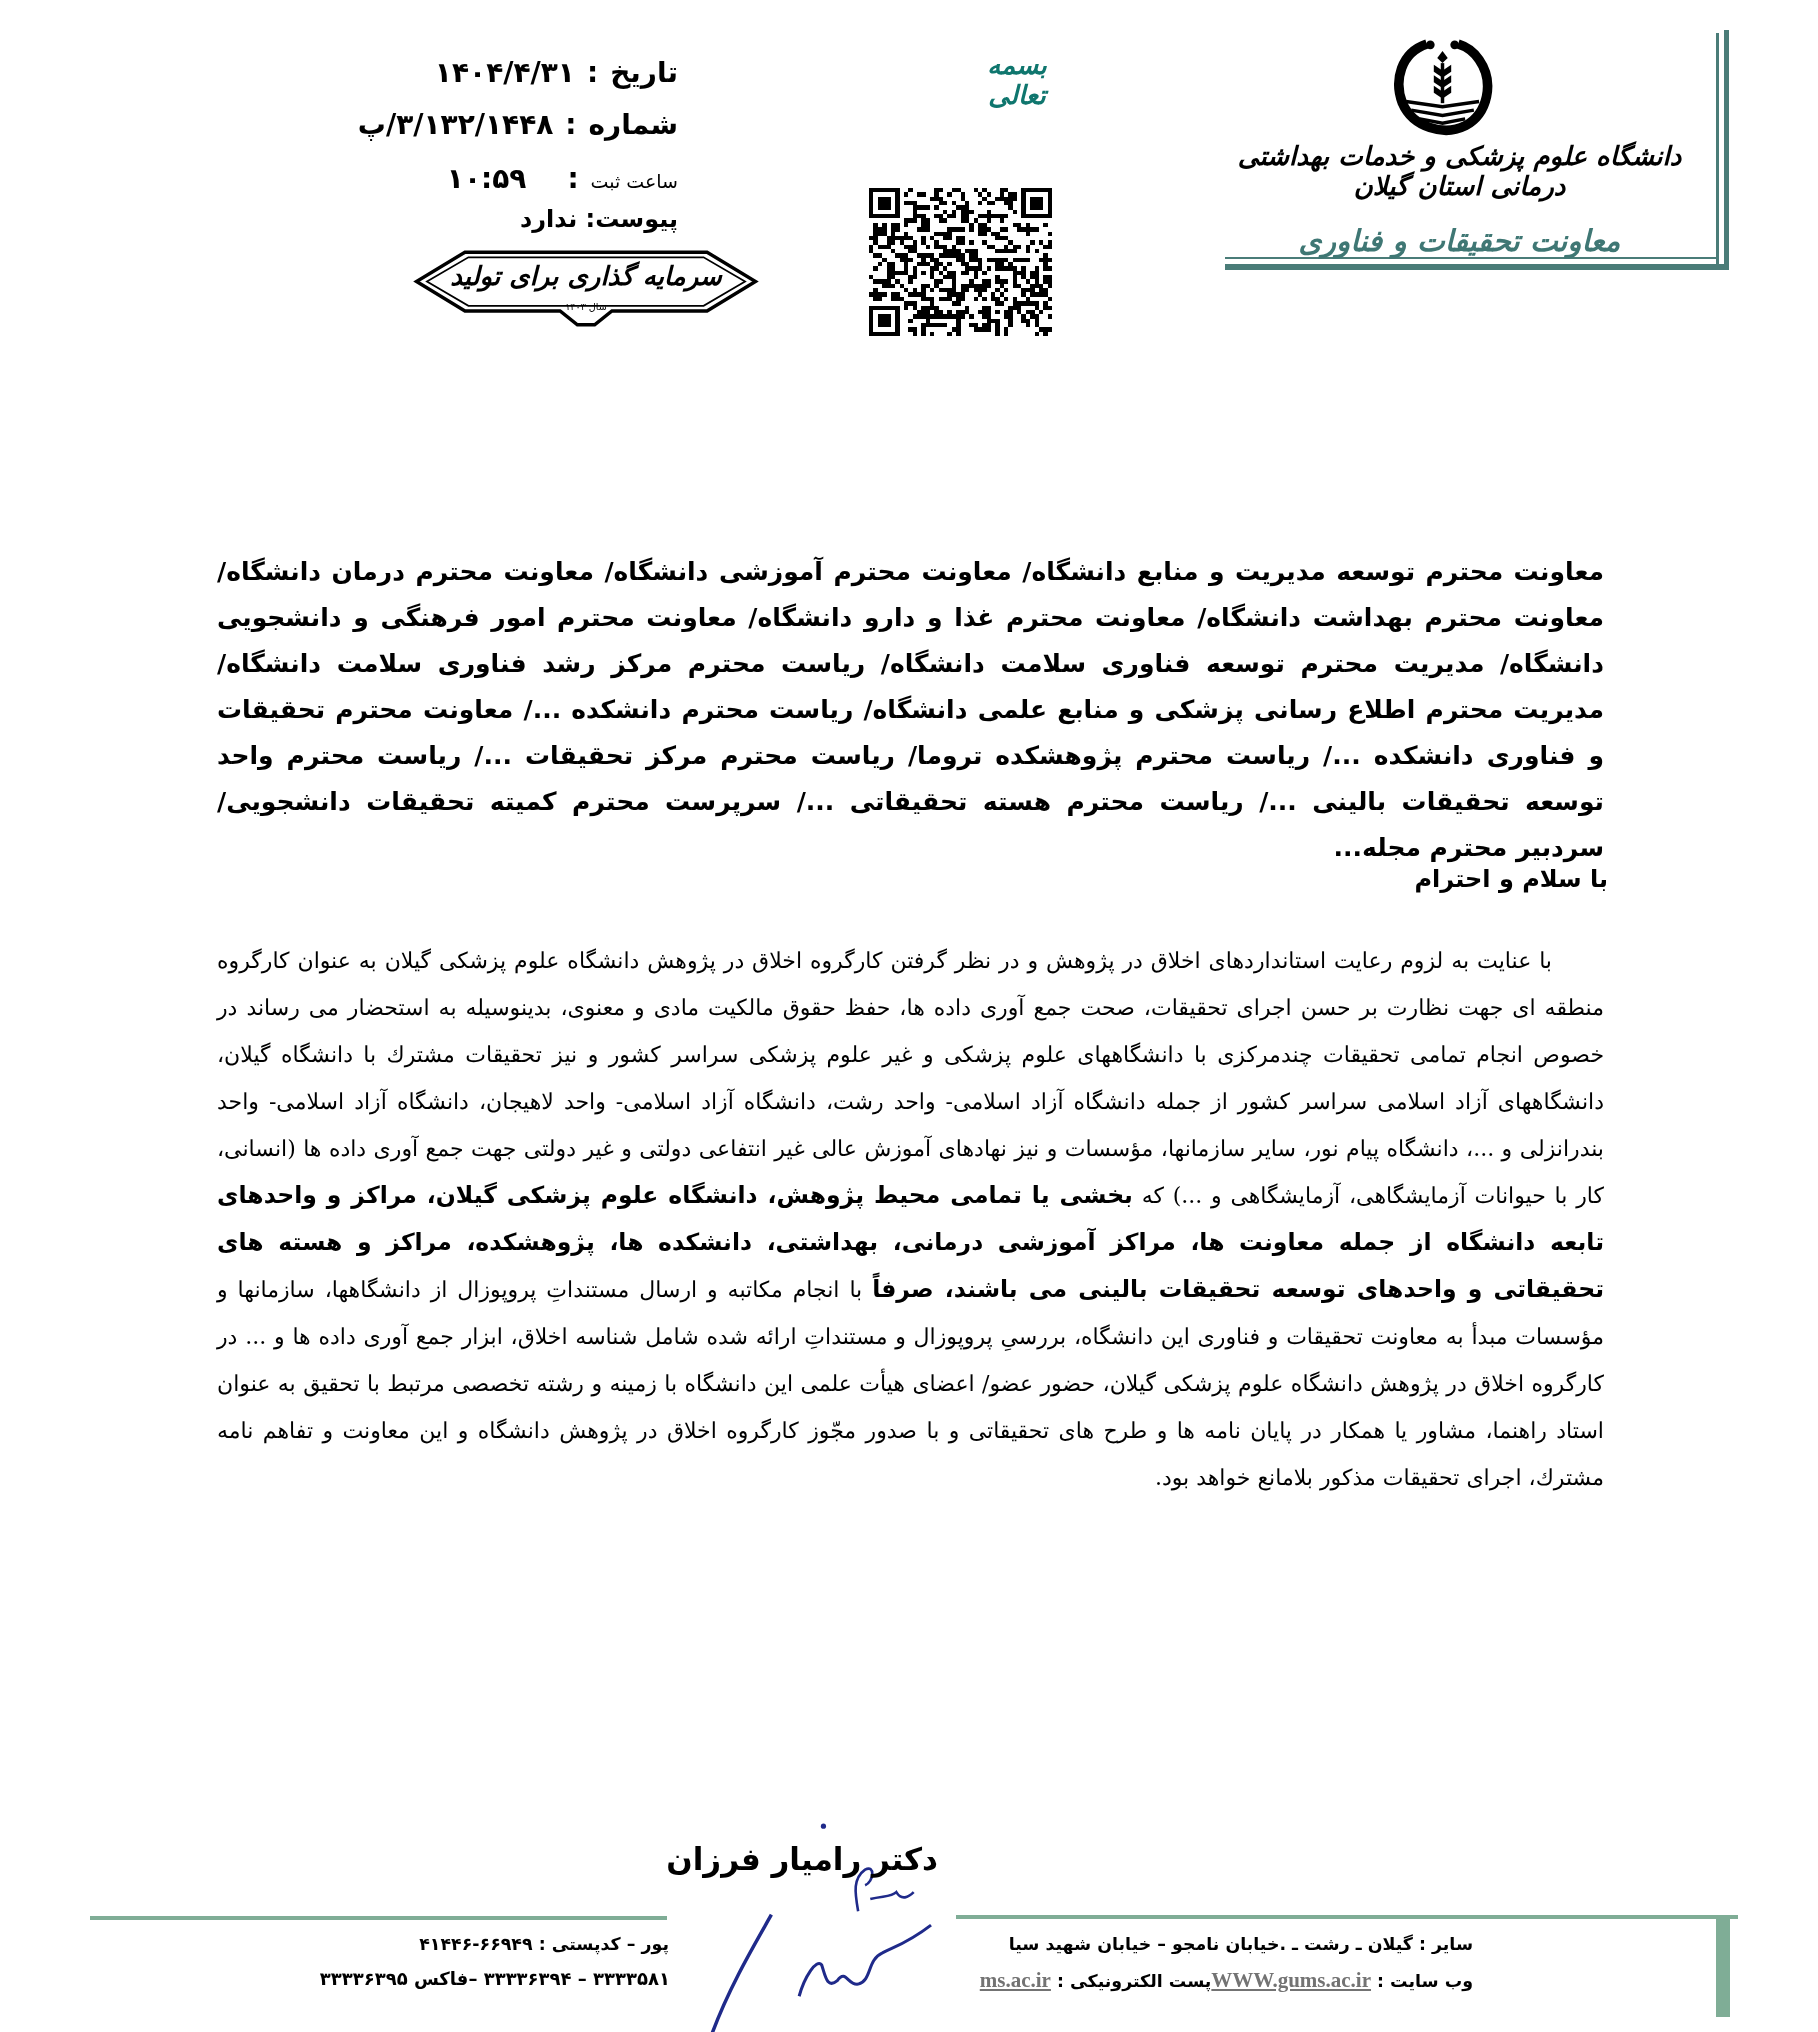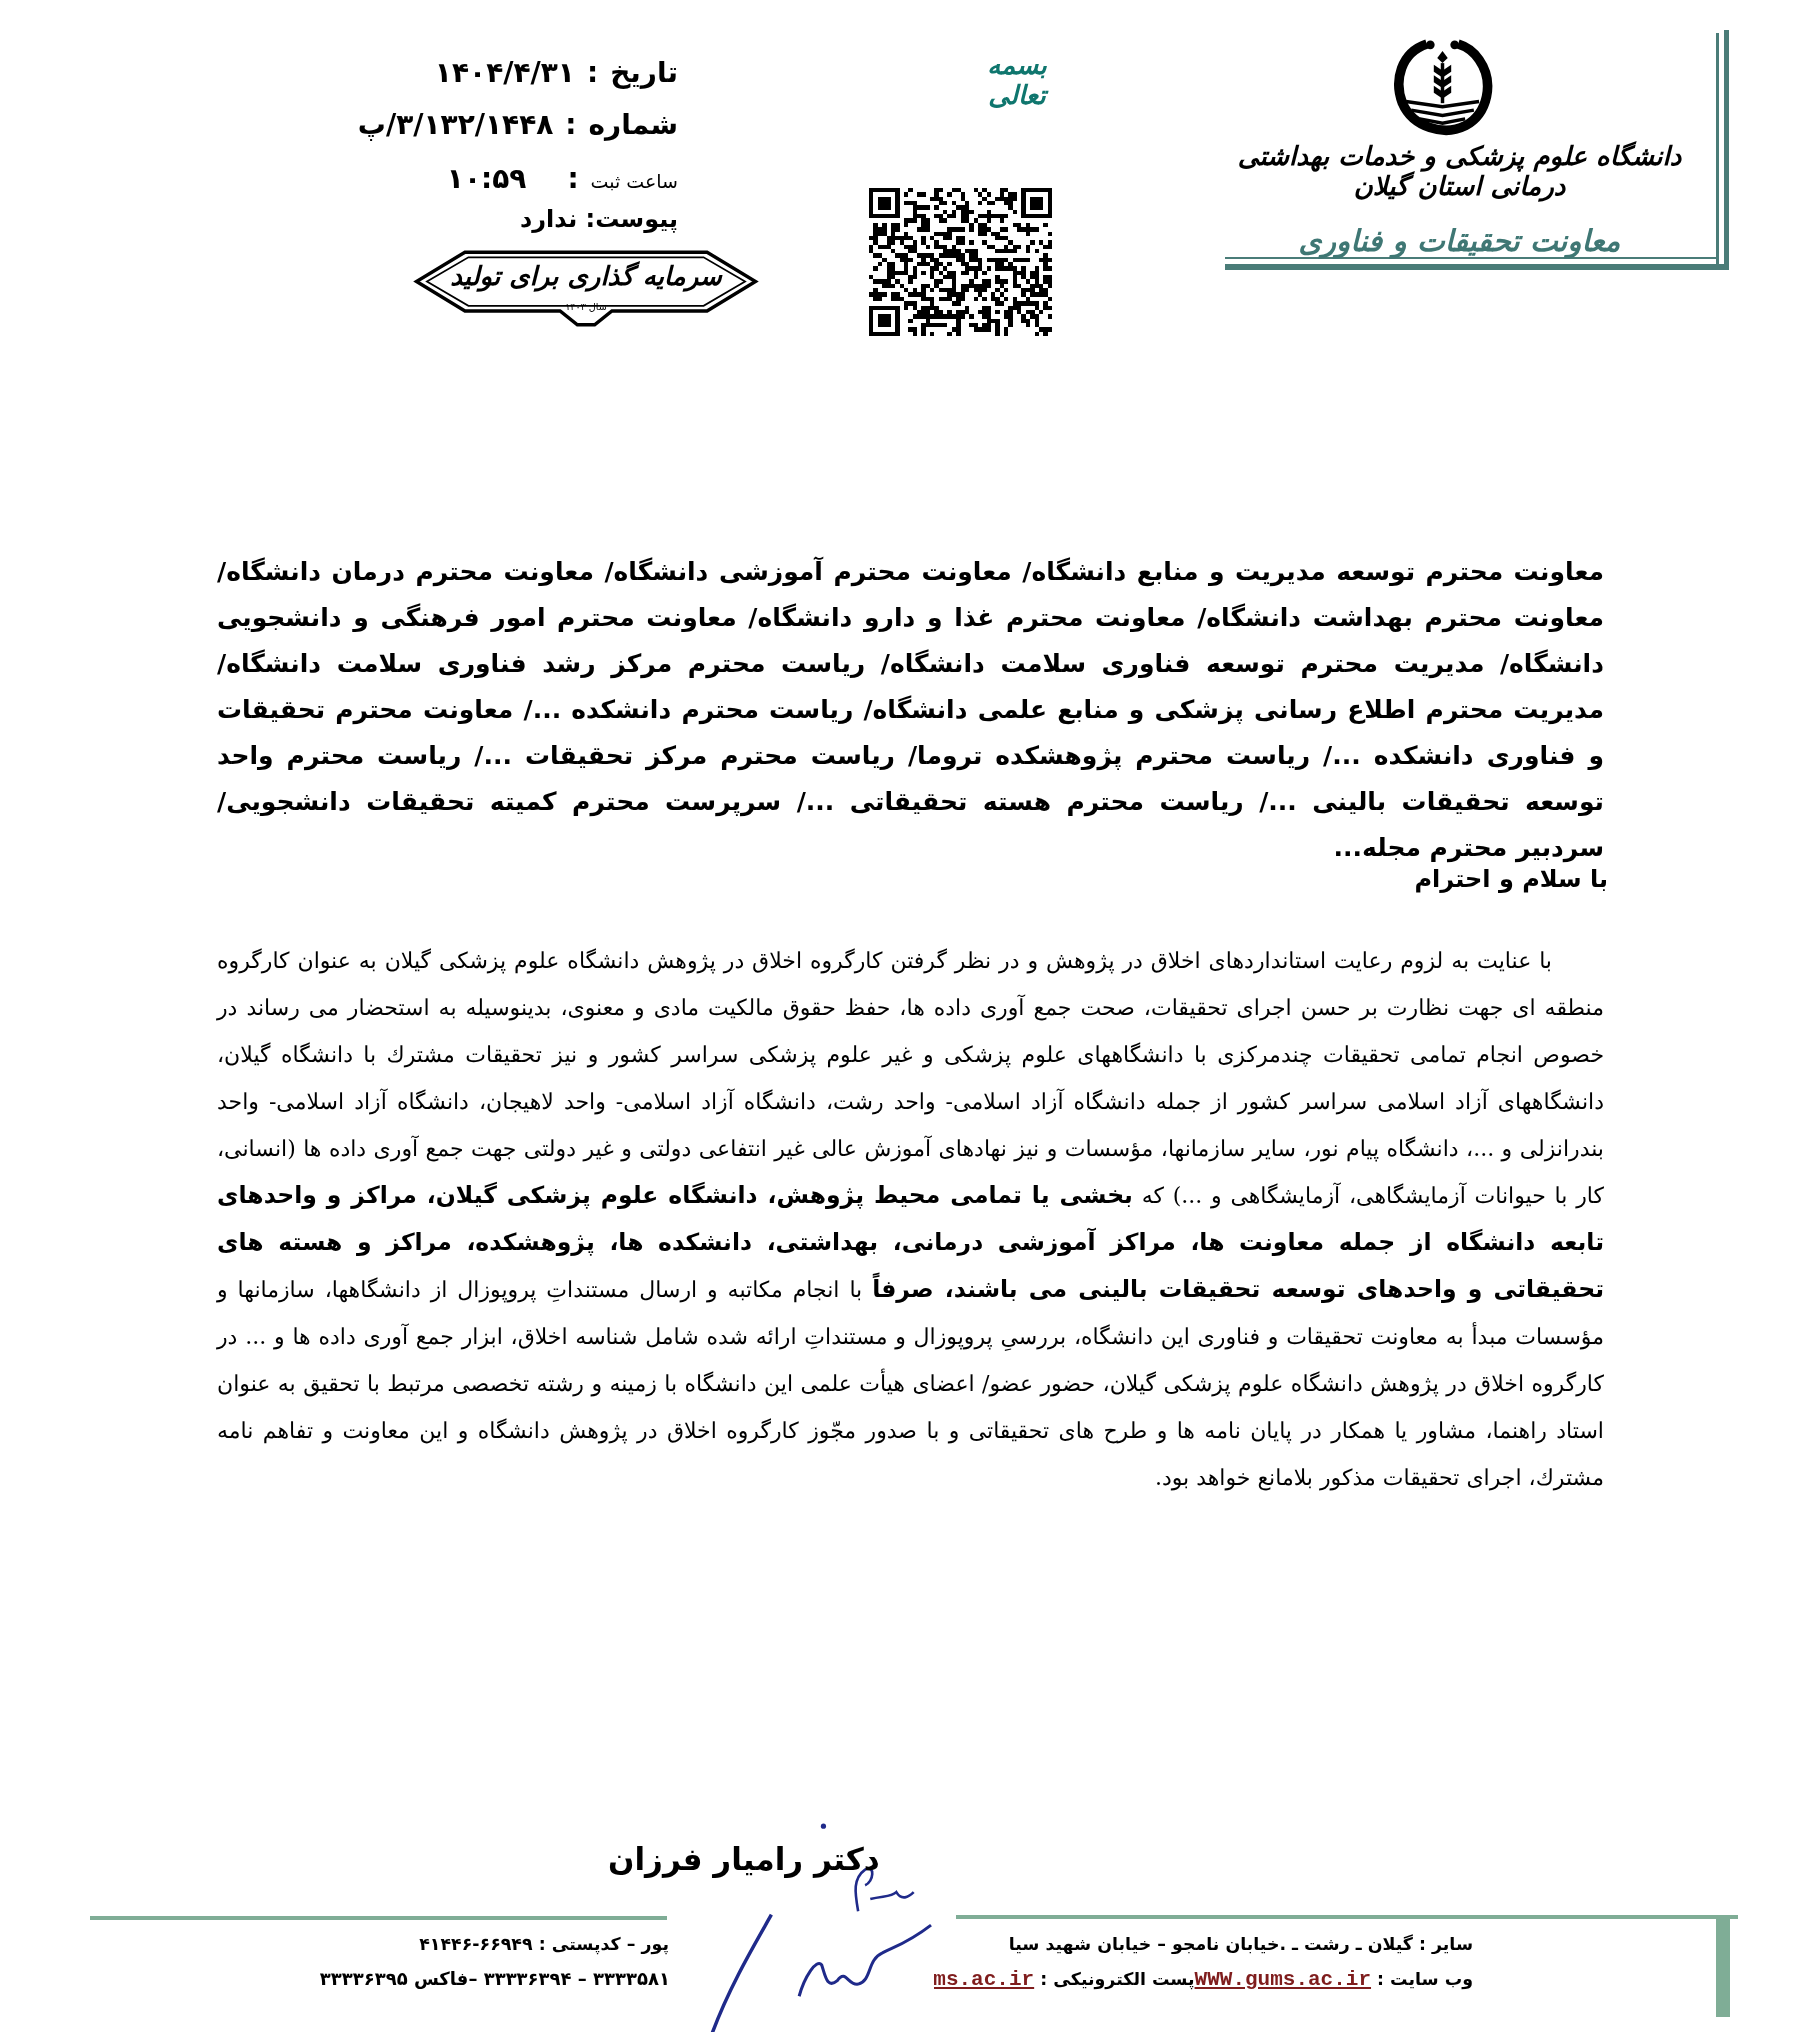--- a/index.html
+++ b/index.html
@@ -44,30 +44,30 @@
 
   
   #salutation { left: 1260px; top: 865px; width: 348px; direction: rtl; text-align: right; font-weight: bold; font-size: 24px; }
 
   
   #body-text { left: 217px; top: 937px; width: 1387px; direction: rtl; text-align: justify; text-align-last: right; font-family: "DejaVu Serif", serif; font-size: 22px; line-height: 47px; }
   #body-text .indent { display: inline-block; width: 52px; }
   #body-text b { font-family: "DejaVu Sans", sans-serif; font-size: 23.5px; }
 
   
-  #signer-name { left: 608px; top: 1841px; width: 330px; direction: rtl; text-align: left; font-weight: bold; font-size: 31px; }
+  #signer-name { left: 608px; top: 1841px; width: 330px; direction: rtl; text-align: right; font-weight: bold; font-size: 31px; }
   #signature { left: 669px; top: 1812px; width: 295px; height: 221px; }
 
   
   #footer-line-left { left: 90px; top: 1916px; width: 577px; height: 4.3px; background: #7fad96; }
   #footer-line-right { left: 956px; top: 1915px; width: 782px; height: 4.3px; background: #7fad96; }
   #footer-vbar { left: 1716px; top: 1915px; width: 14px; height: 102px; background: #7fad96; }
   #footer-address { left: 934px; top: 1934px; width: 539px; direction: rtl; text-align: right; font-weight: bold; font-size: 17.4px; white-space: nowrap; overflow: hidden; }
   #footer-web { left: 934px; top: 1968px; width: 539px; direction: rtl; text-align: right; font-weight: bold; font-size: 17.4px; white-space: nowrap; overflow: hidden; }
-  #footer-web a { color: #7f1d1d; text-decoration: underline; font-family: Liberation Mono, monospace; font-size: 21px; }
+  #footer-web a { color: #737373; text-decoration: underline; font-family: Liberation Serif, serif; font-size: 21px; }
   #footer-postal { left: 287px; top: 1934px; width: 382px; direction: rtl; text-align: right; font-weight: bold; font-size: 17.4px; white-space: nowrap; }
   #footer-phones { left: 209px; top: 1968px; width: 461px; direction: rtl; text-align: right; font-weight: bold; font-size: 18px; white-space: nowrap; }
 </style>
 </head>
 <body>
 
 <div id="header-box" class="abs">
   <div class="vline-outer"></div>
   <div class="vline-inner"></div>
   <div class="hline-outer"></div>

